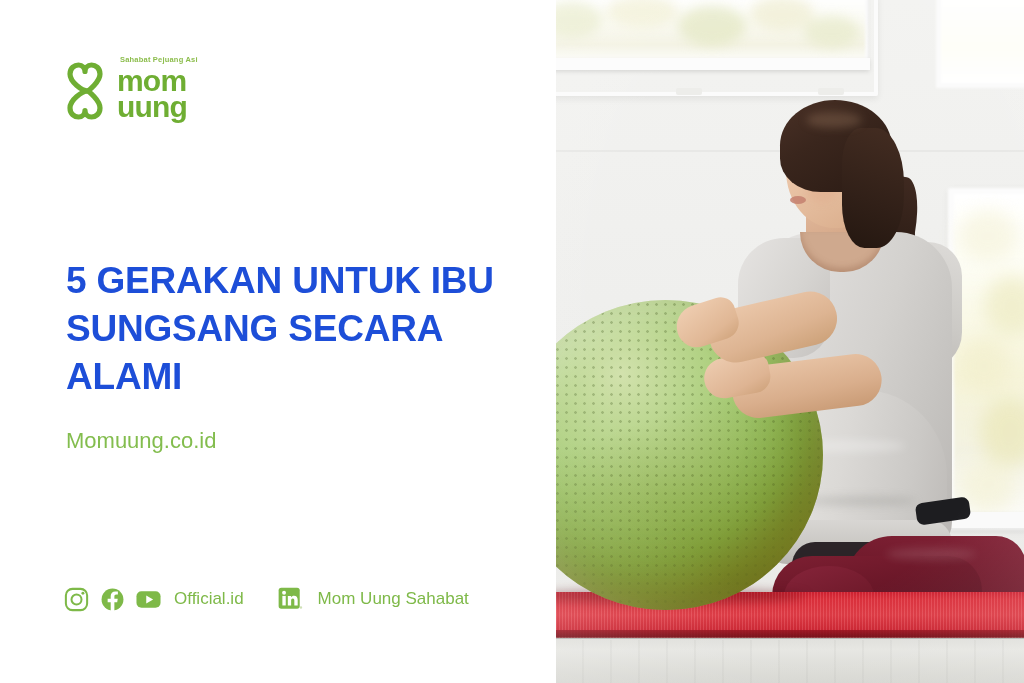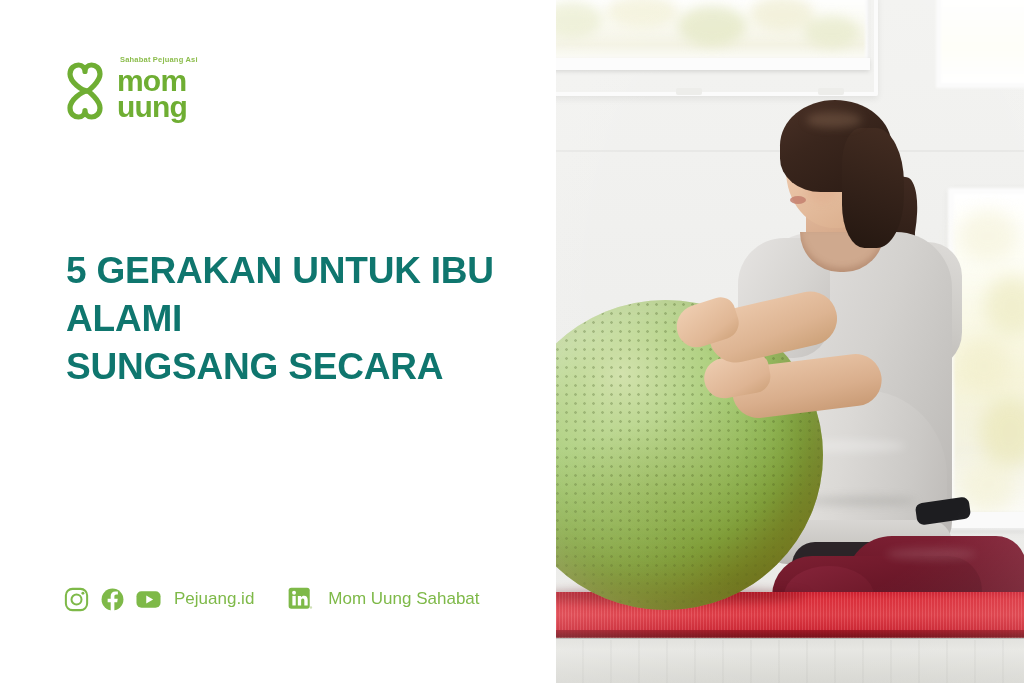--- a/index.html
+++ b/index.html
@@ -57,26 +57,26 @@
     font-weight:700;
     color:#6fae33;
     line-height:.82;
     letter-spacing:-0.8px;
   }
   .logo-word.w2{margin-top:2px;}
 
   
   .headline{
     position:absolute;
-    left:66px;top:222px;
+    left:66px;top:232px;
     width:440px;
     font-size:37px;
     font-weight:700;
     line-height:48px;
-    color:#0f766e;
+    color:#1d4ed8;
     letter-spacing:-0.2px;
     text-transform:uppercase;
   }
   .headline .hl-line{display:block;white-space:nowrap;}
 
   
   .subtitle{
     position:absolute;
     left:66px;top:428px;
     font-size:22px;
@@ -462,45 +462,46 @@
       </svg>
       <div class="logo-words">
         <span class="logo-tagline">Sahabat Pejuang Asi</span>
         <span class="logo-word w1">mom</span>
         <span class="logo-word w2">uung</span>
       </div>
     </div>
 
     <h1 class="headline">
       <span class="hl-line">5 GERAKAN UNTUK IBU</span>
+      <span class="hl-line">SUNGSANG SECARA</span>
       <span class="hl-line">ALAMI</span>
-      <span class="hl-line">SUNGSANG SECARA</span>
     </h1>
 
+    <div class="subtitle">Momuung.co.id</div>
 
     <div class="social-row">
 
       <svg class="soc-icon" viewBox="0 0 32 32">
         <rect x="2.4" y="2.4" width="27.2" height="27.2" rx="8.4" ry="8.4" fill="none" stroke="#7eb948" stroke-width="2.6"></rect>
         <circle cx="16" cy="16" r="6.4" fill="none" stroke="#7eb948" stroke-width="2.6"></circle>
         <circle cx="24.2" cy="8.1" r="1.9" fill="#7eb948"></circle>
       </svg>
 
       <svg class="soc-icon" viewBox="0 0 32 32">
         <circle cx="16" cy="16" r="14" fill="#7eb948"></circle>
         <path d="M18.4 31.2 V19.6 h3.6 l0.7 -4.5 h-4.3 v-2.9 c0 -1.3 0.6 -2.5 2.6 -2.5 h1.9 V5.9
                  s-1.7 -0.3 -3.4 -0.3 c-3.5 0 -5.8 2.1 -5.8 5.9 v3.6 H9.8 v4.5 h3.9 V31.2 Z" fill="#ffffff"></path>
       </svg>
 
       <svg class="soc-icon" viewBox="0 0 32 32">
         <rect x="0.6" y="5.4" width="30.8" height="21.2" rx="6.4" ry="6.4" fill="#7eb948"></rect>
         <path d="M13.1 10.9 L21.9 16 L13.1 21.1 Z" fill="#ffffff"></path>
       </svg>
 
-      <span class="soc-label">Pejuang.id</span>
+      <span class="soc-label">Official.id</span>
 
       <span class="soc-gap"></span>
 
       <svg class="li-icon" viewBox="0 0 32 32">
         <rect x="0.8" y="0.8" width="27" height="27" rx="3.4" ry="3.4" fill="#7eb948"></rect>
         <rect x="5.6" y="11.4" width="4.3" height="12.2" fill="#ffffff"></rect>
         <circle cx="7.75" cy="7.4" r="2.5" fill="#ffffff"></circle>
         <path d="M12.6 11.4 h4.1 v1.7 c0.7 -1.2 2.1 -2 3.8 -2 c3 0 4.7 1.9 4.7 5.4 v7.1 h-4.3 v-6.3
                  c0 -1.7 -0.6 -2.6 -2 -2.6 c-1.3 0 -2.1 0.9 -2.1 2.6 v6.3 h-4.2 Z" fill="#ffffff"></path>
         <circle cx="29.4" cy="26.2" r="1.5" fill="#cfe0b6"></circle>

